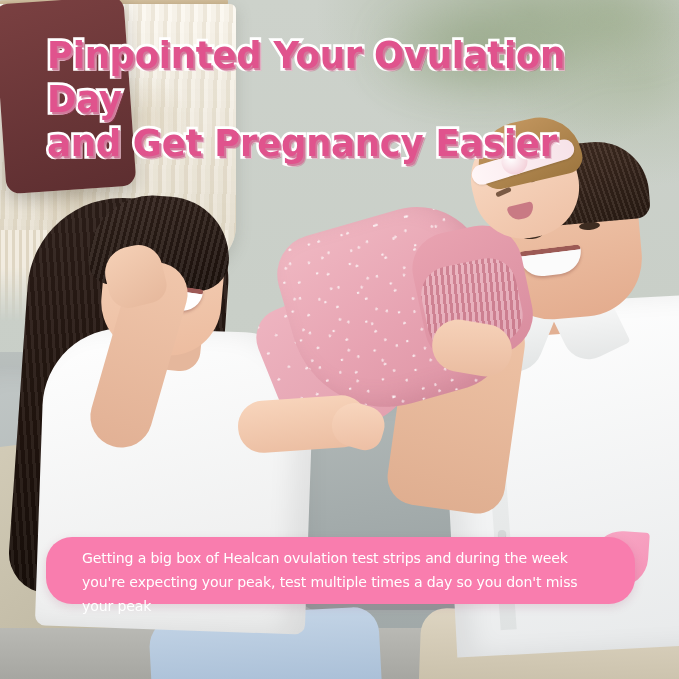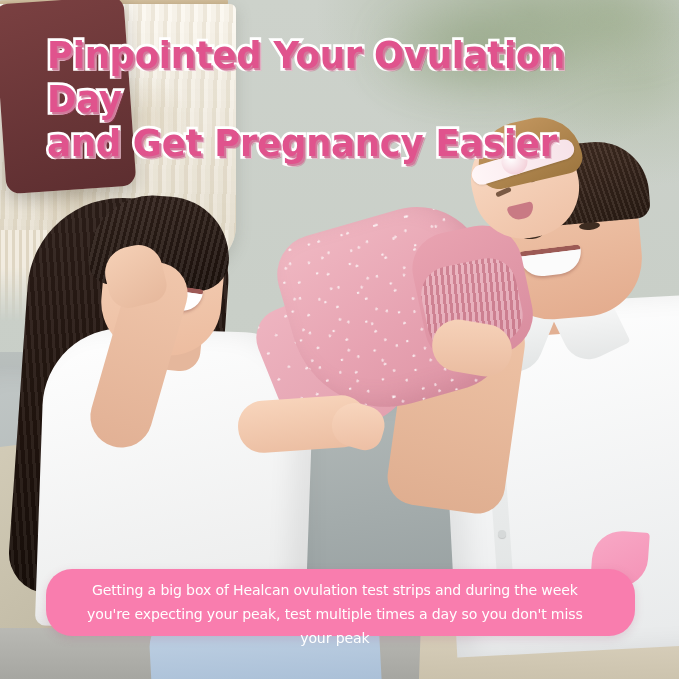--- a/index.html
+++ b/index.html
@@ -358,26 +358,25 @@
 
   
   .ribbon-tail {
     position:absolute; left:592px; top:531px;
     width:56px; height:56px;
     background:linear-gradient(150deg,#f8a9c6,#f492b6);
     border-radius:30px 4px 30px 4px;
     transform:rotate(4deg);
   }
   .banner {
-    position:absolute; left:46px; top:569px;
+    position:absolute; left:46px; top:537px;
     width:589px; height:67px;
     background:#f97dae;
     border-radius:26px;
     box-shadow:0 3px 10px rgba(160,70,110,.18);
-    text-align:center;
   }
   .banner-text {
     position:absolute; left:36px; top:9px;
     width:524px;
     font-family:"DejaVu Sans", sans-serif;
     font-size:14.6px;
     line-height:24px;
     color:#ffffff;
     letter-spacing:-0.15px;
     transform:scaleX(.965);

